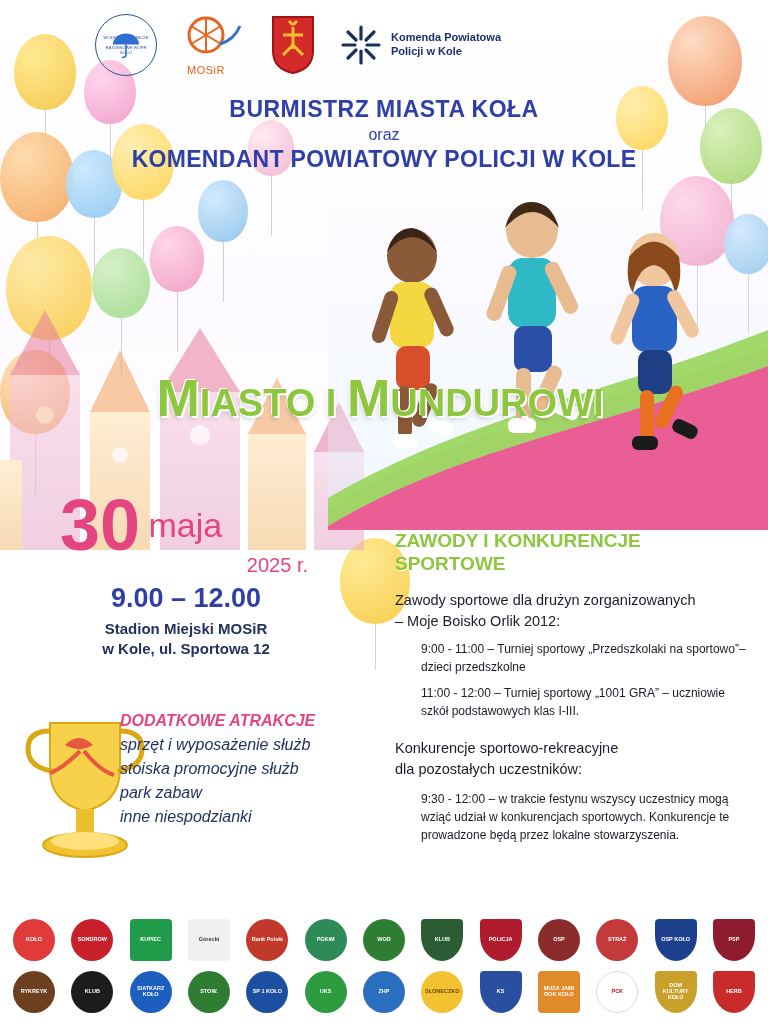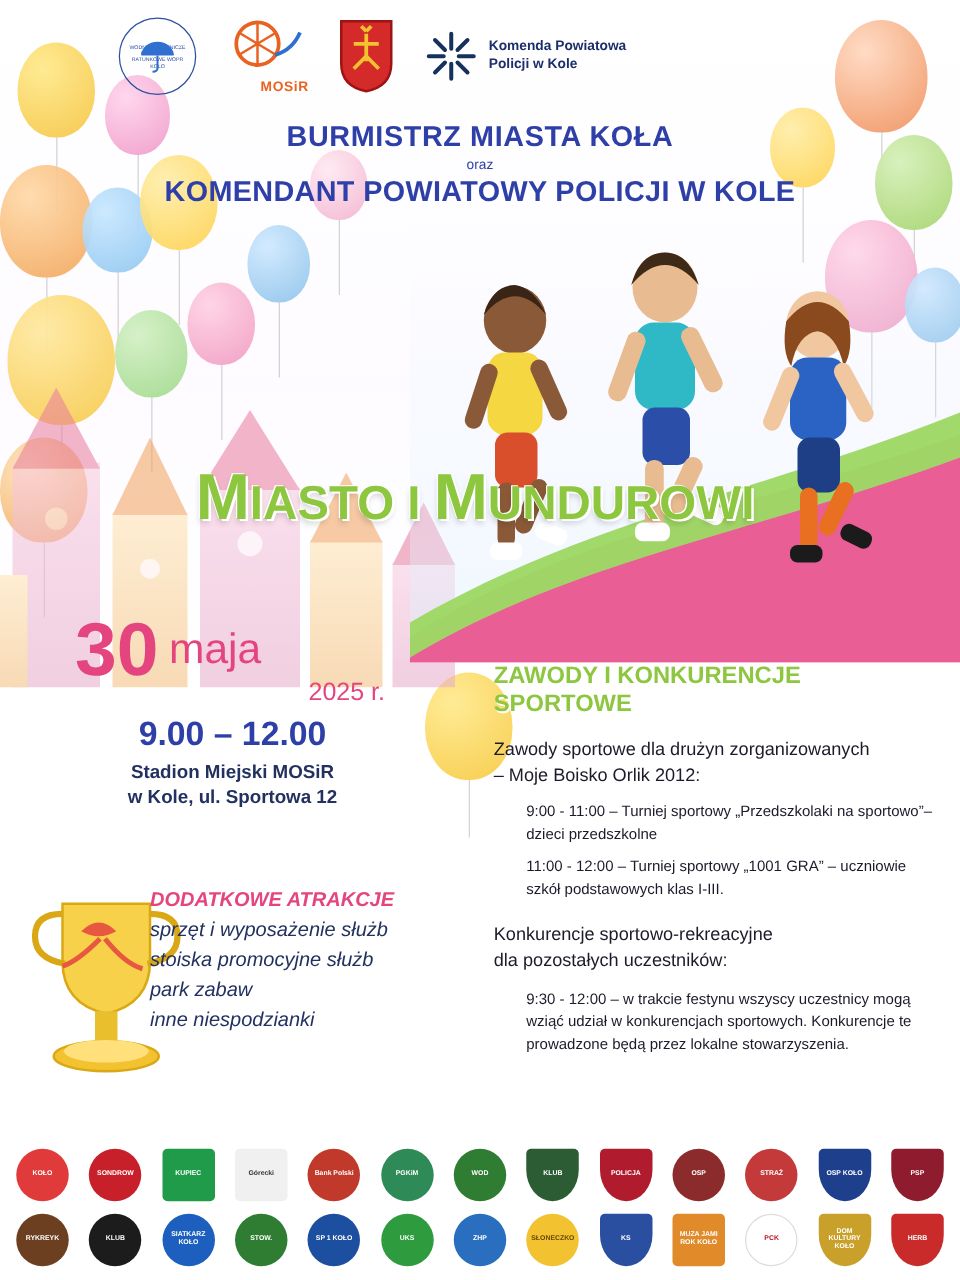--- a/index.html
+++ b/index.html
@@ -66,33 +66,33 @@
     font-size: 4.2px; color: #2a4fa0; text-align: center; padding: 4px;
     line-height: 1.25;
     position: relative;
   }
   .umbrella {
     position: absolute; left: 50%; top: 50%; transform: translate(-50%,-52%);
   }
 
   .mosir { width: 66px; height: 62px; position: relative; text-align: center; }
   .mosir-word {
-    position: absolute; bottom: 0; left: 0; right: 0;
-    font-size: 11px; font-weight: bold; color: #e8631f; letter-spacing: .5px; text-align: right;
+    position: absolute; bottom: 0; left: 0; right: 16px;
+    font-size: 11px; font-weight: normal; color: #e8631f; letter-spacing: .5px;
   }
 
   .herb { width: 44px; height: 60px; }
 
   
   .hdr-block { position: absolute; top: 96px; left: 0; width: 768px; text-align: center; z-index: 20; }
   .hdr1 {
     font-size: 23px; font-weight: bold; color: #2f3fa8; letter-spacing: .5px;
     text-shadow: 0 1px 0 #fff;
   }
-  .hdr-oraz { font-size: 11px; color: #2f3fa8; margin: 3px 0 2px; }
+  .hdr-oraz { font-size: 16px; color: #2f3fa8; margin: 3px 0 2px; }
   .hdr2 { font-size: 23px; font-weight: bold; color: #2f3fa8; letter-spacing: .3px; }
   .hdr3 { font-size: 11px; font-weight: bold; color: #2f3fa8; letter-spacing: .8px; margin-top: 12px; }
 
   
   .kids {
     position: absolute; right: 0; top: 180px; width: 440px; height: 350px;
     z-index: 10;
   }
 
   
@@ -105,21 +105,21 @@
   .mt-line1 .small { font-size: 38px; }
   .mt-line2 {
     font-size: 52px; font-weight: bold; color: #8dc63f; margin-top: -6px;
     text-shadow: 2px 2px 0 #ffffff, -1px -1px 0 #ffffff, 0 3px 5px rgba(0,0,0,.18);
   }
   .mt-line2 .small { font-size: 38px; }
 
   
   .datebox { position: absolute; left: 60px; top: 492px; width: 300px; z-index: 30; }
   .big30 {
-    font-size: 60px; font-weight: bold; color: #e5457f; line-height: .92;
+    font-size: 72px; font-weight: bold; color: #e5457f; line-height: .92;
     display: inline-block; vertical-align: middle;
   }
   .maja { display: inline-block; font-size: 34px; color: #e5457f; vertical-align: middle; margin-left: 4px; }
   .year { font-size: 20px; color: #e5457f; text-align: right; width: 248px; margin-top: -4px; }
   .hours { font-size: 27px; font-weight: bold; color: #2f3fa8; text-align: center; width: 252px; margin-top: 6px; }
   .place { font-size: 15px; font-weight: bold; color: #22315f; text-align: center; width: 252px; line-height: 1.35; margin-top: 5px; }
 
   
   .rightcol { position: absolute; left: 395px; top: 530px; width: 360px; z-index: 30; }
   .zawody-title {

